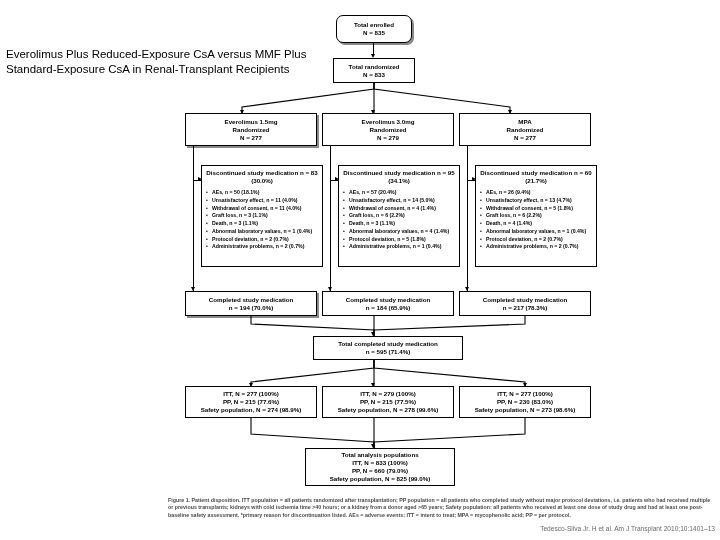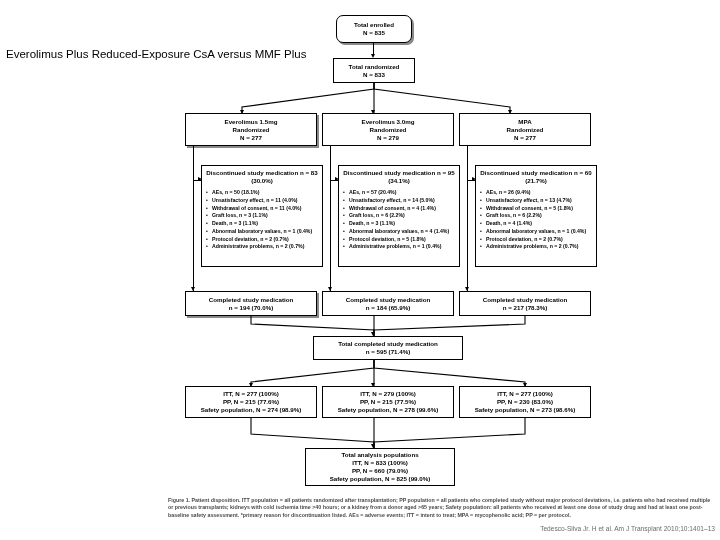--- a/index.html
+++ b/index.html
@@ -122,20 +122,21 @@
     text-align: right;
   }
 </style>
 </head>
 <body>
 
 <div id="slide">
 
   <div class="title">
     <div>Everolimus Plus Reduced-Exposure CsA versus MMF Plus</div>
+    <div>Standard-Exposure CsA in Renal-Transplant Recipients</div>
   </div>
 
   <div class="box round shadow" style="left:336px; top:15px; width:76px; height:28px;">
     <span class="ln">Total enrolled</span>
     <span class="ln">N = 835</span>
   </div>
 
   <div class="ln-v" style="left:373px; top:43px; height:13px;"></div>
   <div class="arrow" style="left:371px; top:54px;"></div>
 

